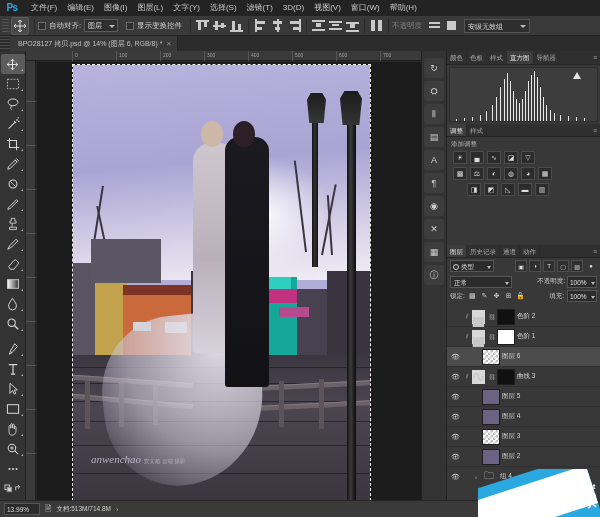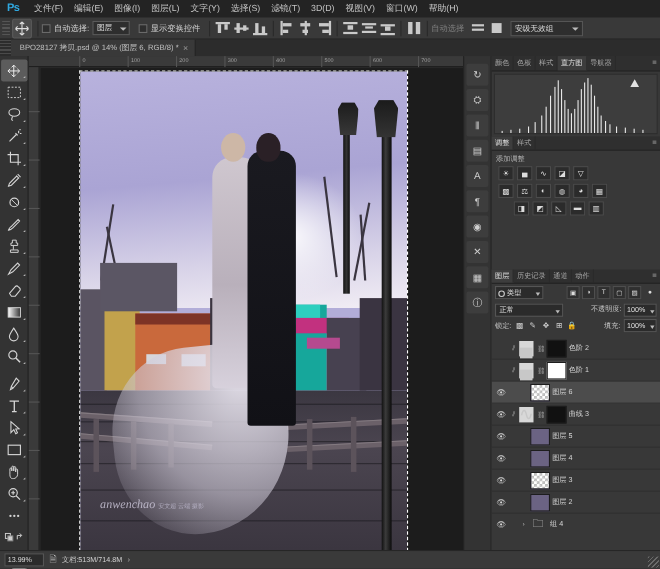--- a/index.html
+++ b/index.html
@@ -395,21 +395,21 @@
 
   <div class="optionsbar">
     <div class="opt-grip"></div>
     <div class="opt-toolicon">
       <svg width="16" height="16" viewBox="0 0 16 16">
           <path d="M8 2 L8 14 M2 8 L14 8 M8 2 L6 4 M8 2 L10 4 M8 14 L6 12 M8 14 L10 12 M2 8 L4 6 M2 8 L4 10 M14 8 L12 6 M14 8 L12 10" stroke="#ddd" fill="none" stroke-width="1"></path>
         </svg>
     </div>
     <div class="opt-sep"></div>
     <span class="opt-check"></span>
-    <span class="opt-label">自动选择:</span>
+    <span class="opt-label">自动对齐:</span>
     <div class="opt-select" style="margin-left:3px">图层</div>
     <span class="opt-check" style="margin-left:8px"></span>
     <span class="opt-label">显示变换控件</span>
     <div class="opt-sep" style="margin-left:8px"></div>
 
     <span class="align-ico">
         <i style="left:1px;top:2px;width:13px;height:1.5px"></i>
         <i style="left:3px;top:4px;width:3px;height:8px"></i>
         <i style="left:9px;top:4px;width:3px;height:5px"></i>
       </span>
@@ -454,21 +454,21 @@
         <i style="left:1px;top:4px;width:13px;height:1.5px"></i>
         <i style="left:1px;top:12px;width:13px;height:1.5px"></i>
         <i style="left:5px;top:6px;width:5px;height:4px"></i>
       </span>
     <div class="opt-sep"></div>
     <span class="align-ico">
         <i style="left:2px;top:2px;width:4px;height:11px"></i>
         <i style="left:9px;top:2px;width:4px;height:11px"></i>
       </span>
     <div class="opt-sep"></div>
-    <span class="opt-label" style="opacity:.45">自动选择</span>
+    <span class="opt-label" style="opacity:.45">不透明度</span>
     <span class="align-ico" style="margin-left:5px">
         <i style="left:2px;top:4px;width:11px;height:1.5px"></i>
         <i style="left:2px;top:8px;width:11px;height:1.5px"></i>
       </span>
     <span class="align-ico">
         <i style="left:3px;top:3px;width:9px;height:9px"></i>
       </span>
     <div class="opt-right-select">安级无效组</div>
   </div>
 
@@ -916,14 +916,20 @@
   </div>
 
   <div class="statusbar">
     <div class="zoomfield">13.99%</div>
     <span style="font-size:8px;color:#c9c9c9">🗎</span>
     <span class="status-doc">文档:513M/714.8M</span>
     <span class="status-arrow">›</span>
     <div class="sb-grip"></div>
   </div>
 
+  <div class="jbwm">
+    <div class="tri"></div>
+    <div class="wtri"></div>
+    <div class="t1">jb51.net</div>
+    <div class="t2">脚本之家</div>
+  </div>
 
 </div>
 
 </body></html>

